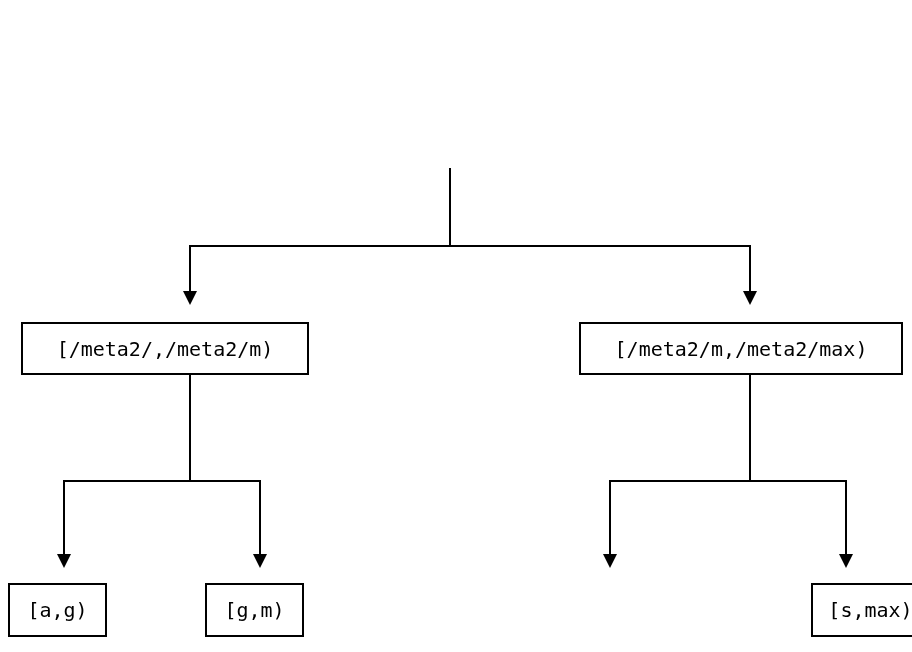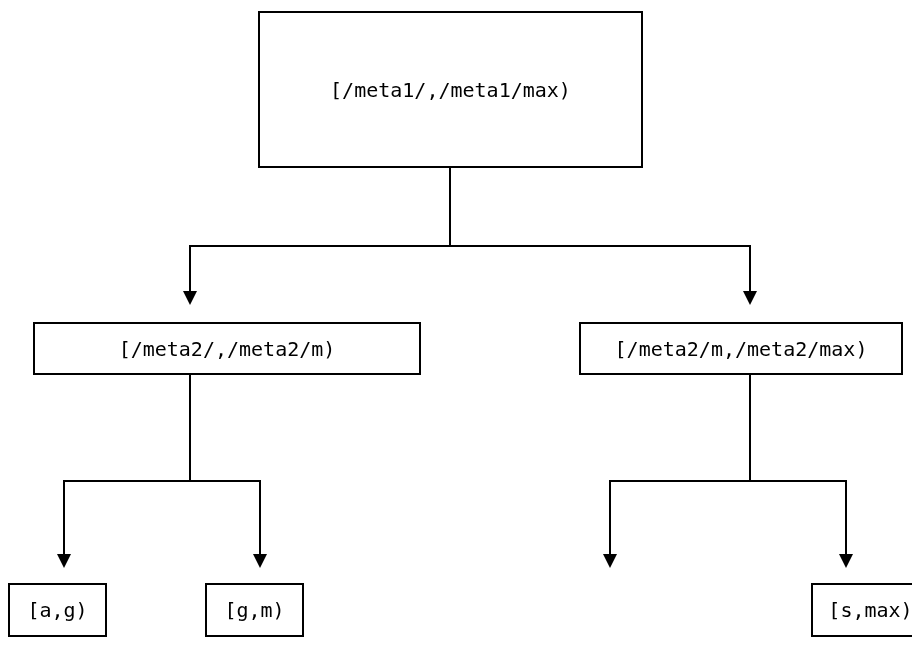--- a/index.html
+++ b/index.html
@@ -30,21 +30,21 @@
     white-space: pre;
   }
   .node .node-label {
     font-family: "DejaVu Sans Mono", "Liberation Mono", monospace;
     font-size: 20px;
     line-height: 1;
     letter-spacing: 0px;
     color: #000000;
   }
   .node-root   { left: 258px; top: 11px;  width: 385px; height: 157px; }
-  .node-mid-l  { left: 21px;  top: 322px; width: 388px; height: 53px; margin-left: 12px;  }
+  .node-mid-l  { left: 21px;  top: 322px; width: 288px; height: 53px;  }
   .node-mid-r  { left: 579px; top: 322px; width: 324px; height: 53px; justify-content: center;  }
   .node-leaf   { top: 583px; height: 54px; }
   .node-leaf-1 { left: 8px;   width: 99px;  }
   .node-leaf-2 { left: 205px; width: 99px;  }
   .node-leaf-3 { left: 556px; width: 99px;  }
   .node-leaf-4 { left: 811px; width: 119px; }
 
   
   .vline {
     position: absolute;
@@ -84,23 +84,20 @@
   <div class="vline" style="left:259px; top:480px; height:75px;"></div>
   <div class="arrowhead" style="left:253px; top:554px;"></div>
 
   <div class="vline" style="left:749px; top:375px; height:106px;"></div>
   <div class="hline" style="left:609px; top:480px; width:238px;"></div>
   <div class="vline" style="left:609px; top:480px; height:75px;"></div>
   <div class="arrowhead" style="left:603px; top:554px;"></div>
   <div class="vline" style="left:845px; top:480px; height:75px;"></div>
   <div class="arrowhead" style="left:839px; top:554px;"></div>
 
-  <div class="node node-root">
-    <span class="node-label">[/meta1/,/meta1/max)</span>
-  </div>
 
   <div class="node node-mid-l">
     <span class="node-label">[/meta2/,/meta2/m)</span>
   </div>
 
   <div class="node node-mid-r">
     <span class="node-label">[/meta2/m,/meta2/max)</span>
   </div>
 
   <div class="node node-leaf node-leaf-1">

